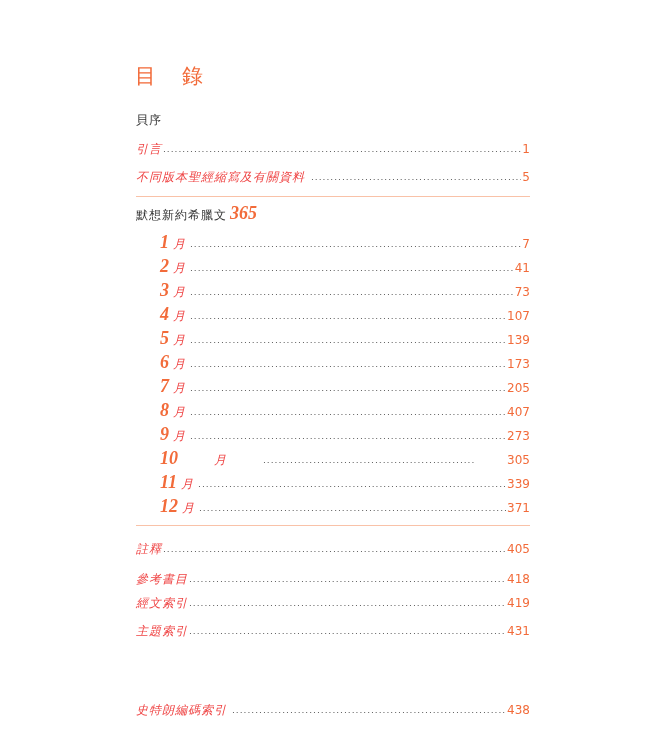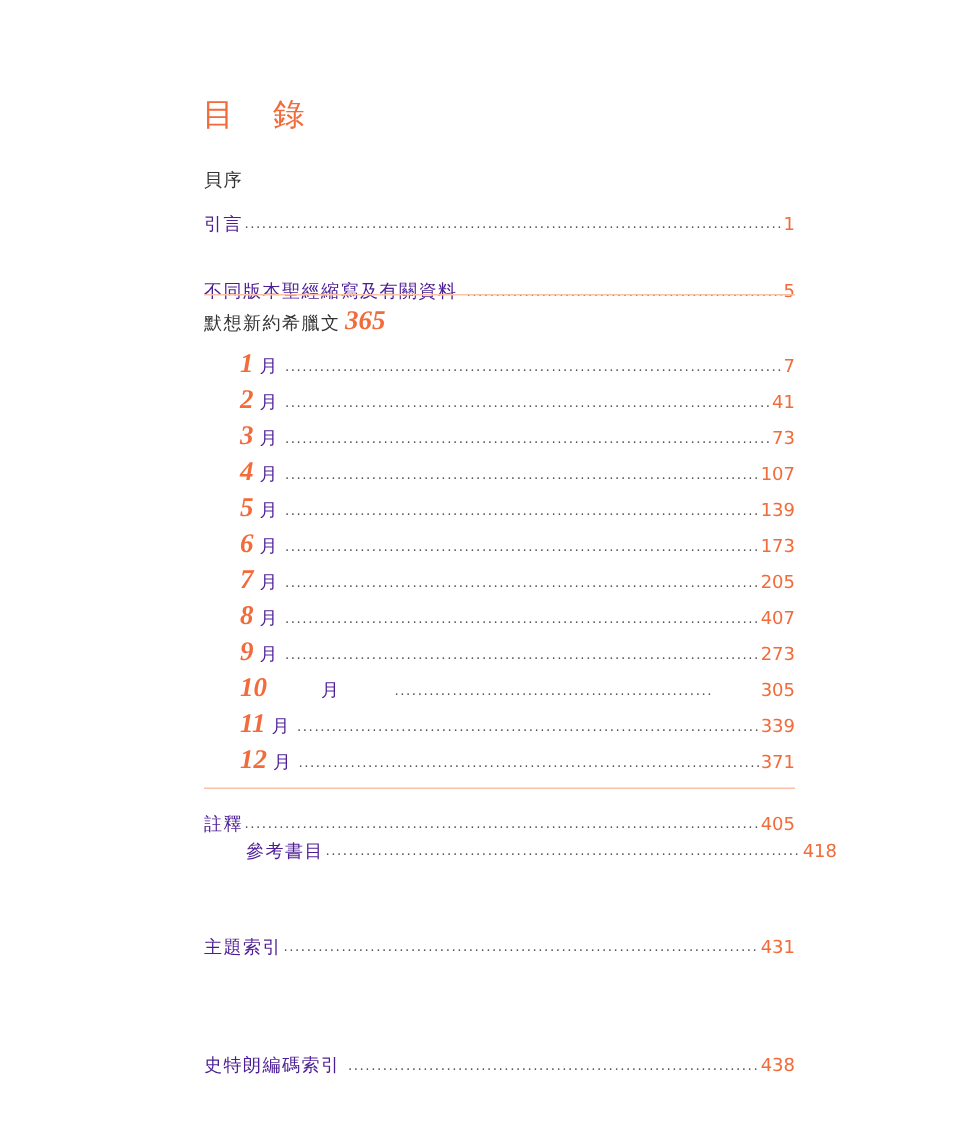--- a/index.html
+++ b/index.html
@@ -5,21 +5,21 @@
   html, body { margin: 0; padding: 0; background: #ffffff; }
   body { width: 650px; height: 750px; position: relative; overflow: hidden;
          font-family: "DejaVu Sans", "Liberation Sans", sans-serif; color: #333333; }
   .page { position: absolute; left: 0; top: 0; width: 650px; height: 534px; }
   .title { position: absolute; left: 135px; top: 62px; font-size: 21px; color: #f26b3a;
            letter-spacing: 0; white-space: nowrap; }
   .title span { display: inline-block; }
   .title .gap { width: 26px; }
   .row { position: absolute; left: 136px; width: 394px; height: 20px; display: flex;
          align-items: baseline; font-size: 12px; white-space: nowrap; }
-  .row .label { flex: 0 0 auto; color: #4c1d95; letter-spacing: 1px; }
+  .row .label { flex: 0 0 auto; color: #ef4444; letter-spacing: 1px; font-style: italic; }
   .row .dots { flex: 1 1 auto; overflow: hidden; color: #555; font-size: 9px;
                letter-spacing: 1px; margin: 0 1px; position: relative; top: -1px; }
   .row .dots::before { content: "......................................................................................................................................................................................"; }
   .row .page-num { flex: 0 0 auto; color: #f26b3a; font-size: 12px; }
   .plain { position: absolute; left: 136px; font-size: 12px; letter-spacing: 1px; color: #333; }
   .section-head { position: absolute; left: 136px; top: 203px; font-size: 12px; color: #333;
                   letter-spacing: 1px; white-space: nowrap; }
   .section-head .num { font-family: "Liberation Serif", "DejaVu Serif", serif; font-style: italic;
                        font-weight: bold; color: #f26b3a; font-size: 18px; letter-spacing: 0; margin-left: 3px; }
   .month { left: 160px; width: 370px; }
@@ -37,21 +37,21 @@
   </div>
 
   <div class="plain" style="top:112px;">貝序</div>
 
   <div class="row" style="top:141px;">
     <span class="label">引言</span>
     <span class="dots"></span>
     <span class="page-num">1</span>
   </div>
 
-  <div class="row" style="top:169px;margin-top:17px;">
+  <div class="row" style="top:169px;">
     <span class="label">不同版本聖經縮寫及有關資料</span>
     <span class="dots" style="margin-left:6px;"></span>
     <span class="page-num">5</span>
   </div>
 
   <div class="divider" style="top:196px;"></div>
 
   <div class="section-head">
     <span>默想新約希臘文</span><span class="num">365</span>
   </div>
@@ -129,24 +129,29 @@
     <span class="page-num">371</span>
   </div>
 
   <div class="divider" style="top:525px;"></div>
 
   <div class="row" style="top:541px;">
     <span class="label">註釋</span>
     <span class="dots"></span>
     <span class="page-num">405</span>
   </div>
-  <div class="row" style="top:559px;margin-left:28px;">
+  <div class="row" style="top:571px;">
     <span class="label">參考書目</span>
     <span class="dots"></span>
     <span class="page-num">418</span>
+  </div>
+  <div class="row" style="top:595px;">
+    <span class="label">經文索引</span>
+    <span class="dots"></span>
+    <span class="page-num">419</span>
   </div>
   <div class="row" style="top:623px;justify-content:center;">
     <span class="label">主題索引</span>
     <span class="dots"></span>
     <span class="page-num">431</span>
   </div>
   <div class="row" style="top:702px;">
     <span class="label">史特朗編碼索引</span>
     <span class="dots" style="margin-left:5px;"></span>
     <span class="page-num">438</span>

